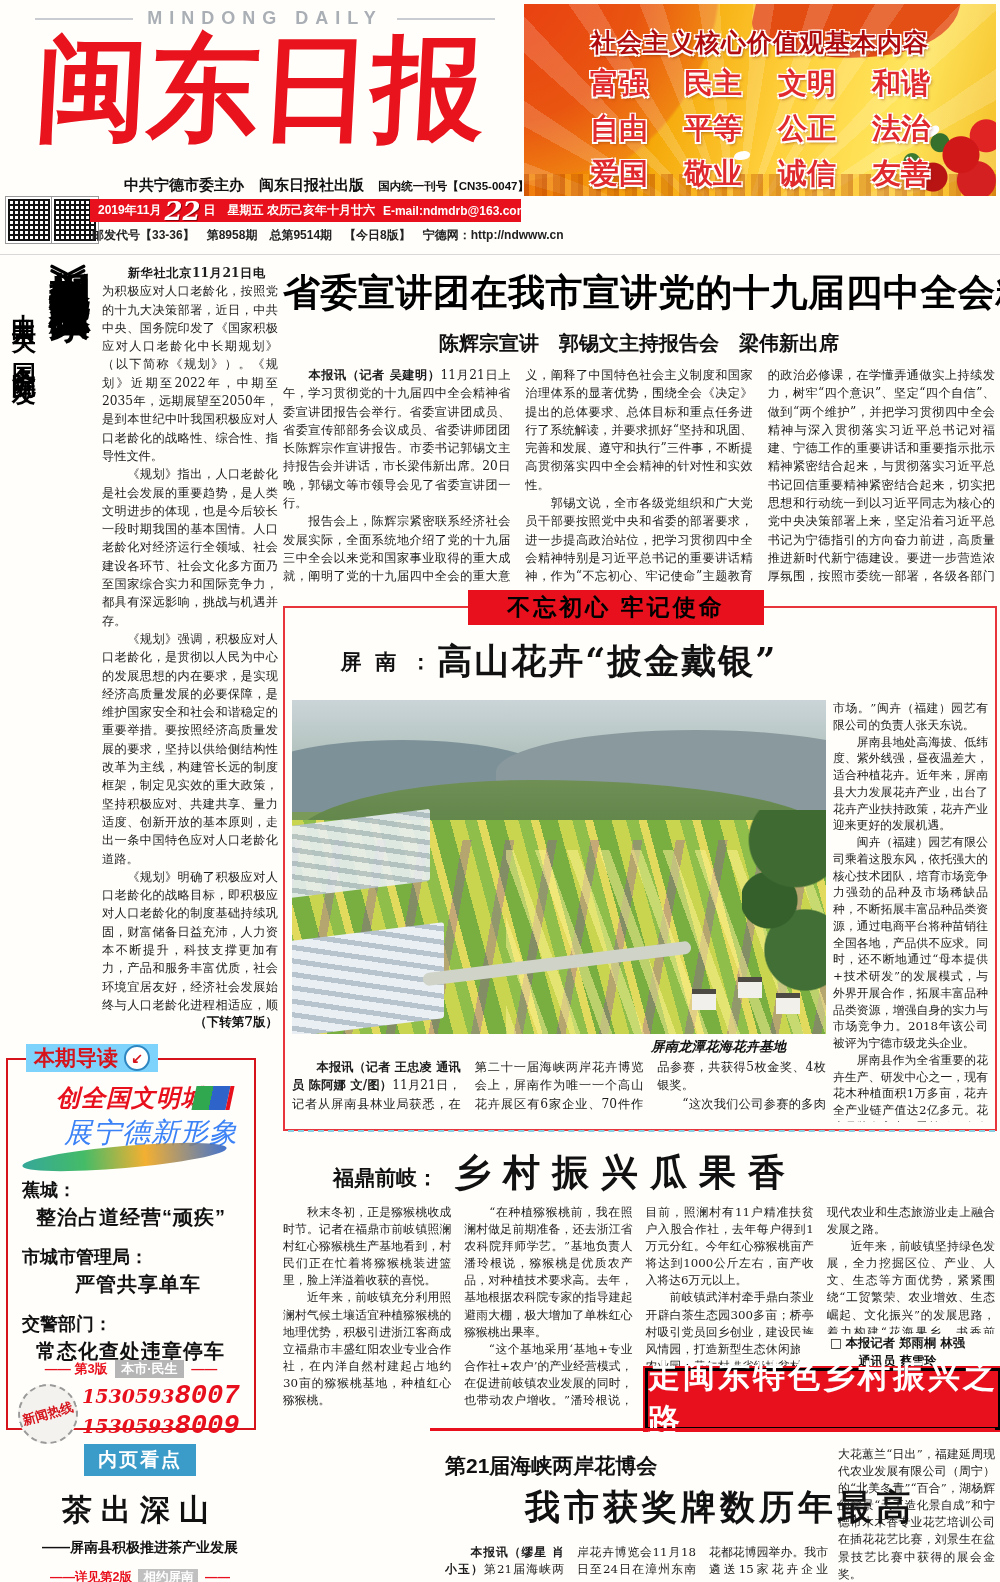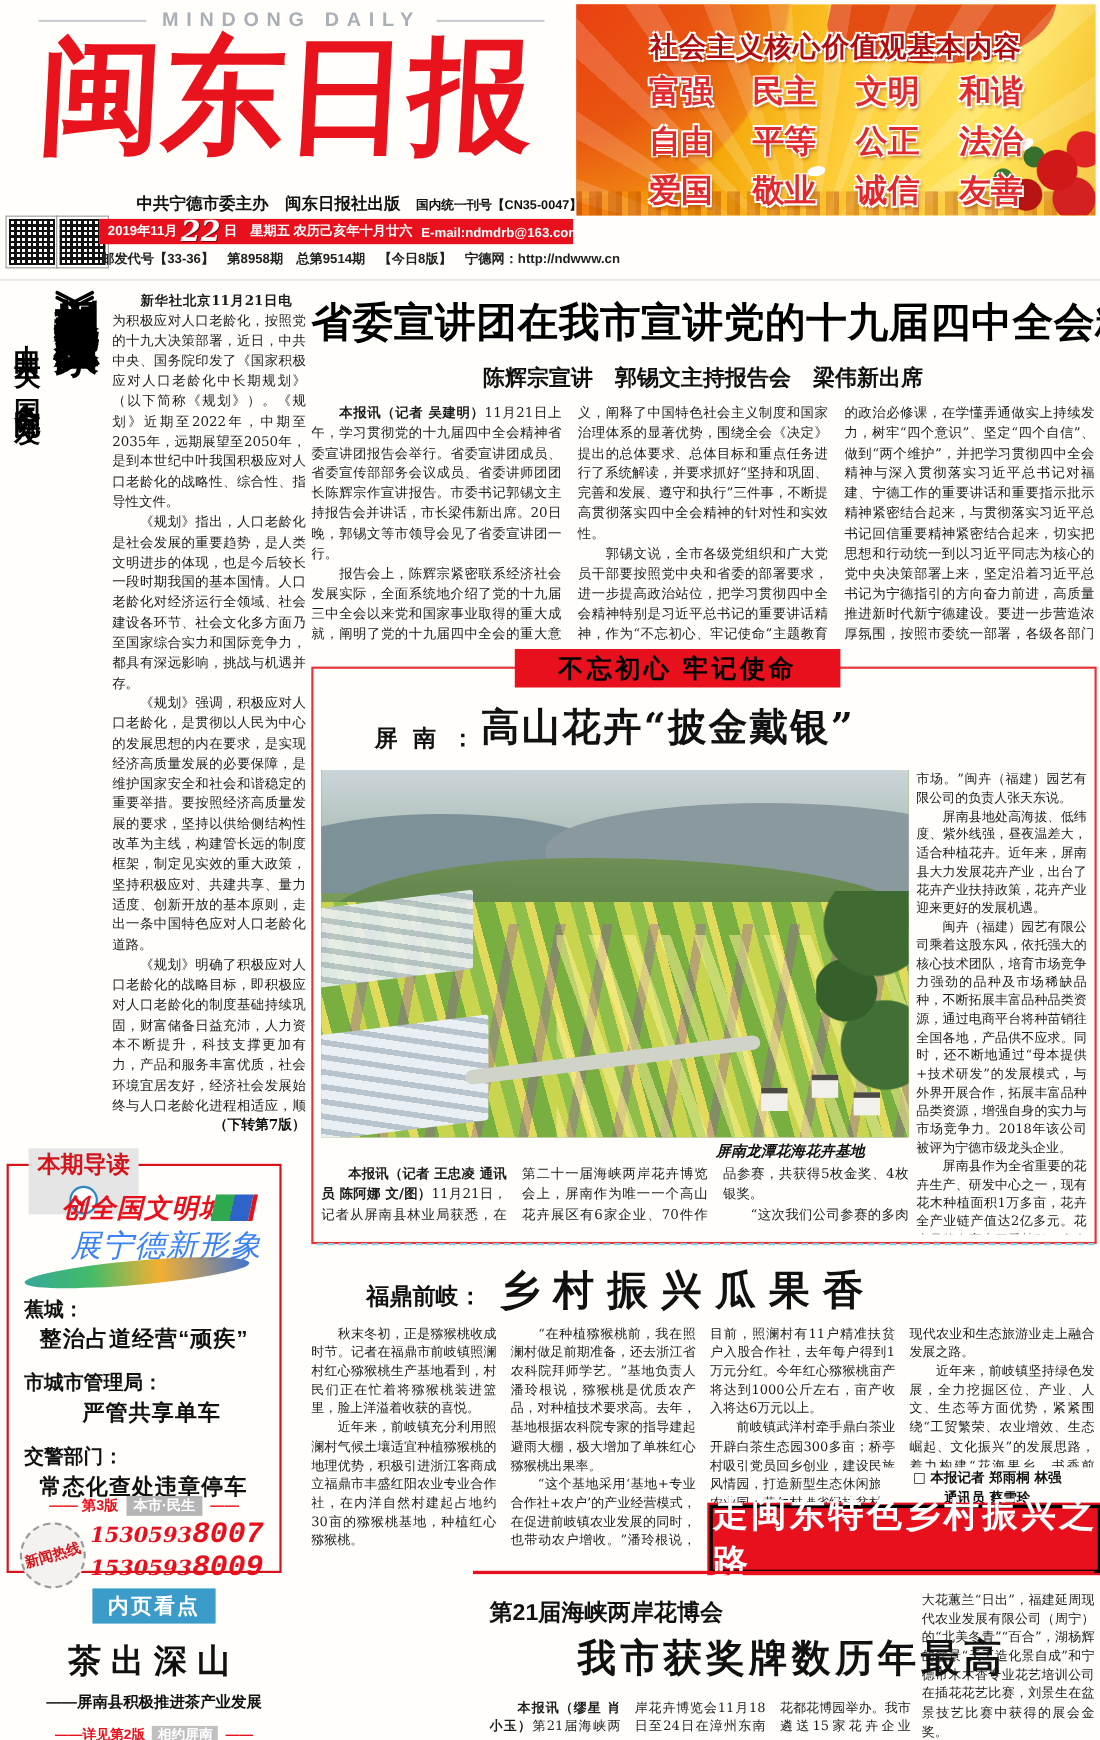--- a/index.html
+++ b/index.html
@@ -66,21 +66,21 @@
   
   .lead-headline{top:268px;left:283px;width:712px;text-align:center;font-size:37px;font-weight:900;
                  letter-spacing:0.5px;color:#000;white-space:nowrap;}
   .lead-subhead{top:330px;left:283px;width:712px;text-align:center;font-size:20px;font-weight:bold;
                 font-family:"DejaVu Serif",serif;}
   .lead-body{top:366px;left:283px;width:712px;height:220px;column-count:3;column-gap:15px;}
   
   .pn-box{top:606px;left:283px;width:710px;height:521px;border:2px solid #e8353c;}
   .pn-banner{top:590px;left:468px;width:296px;height:35px;background:#e8101c;color:#000000;display:flex;
              align-items:center;justify-content:center;font-size:23px;font-weight:900;letter-spacing:3px;}
-  .pn-headrow{top:638px;left:292px;width:534px;display:flex;align-items:flex-end;justify-content:center;gap:2px;}
+  .pn-headrow{top:638px;left:292px;width:534px;display:flex;align-items:center;justify-content:center;gap:2px;}
   .pn-loc{font-size:21px;font-weight:900;letter-spacing:4px;}
   .pn-head{font-size:35px;font-weight:900;font-family:"DejaVu Serif",serif;letter-spacing:2px;}
   .photo{top:700px;left:292px;width:534px;height:334px;overflow:hidden;background:#7a9a5a;}
   .ph-sky{position:absolute;top:0;left:0;right:0;height:96px;background:linear-gradient(#cbd5d9,#aebfb9 65%,#93ab91);}
   .ph-ridge{position:absolute;border-radius:50% 50% 0 0;}
   .ph-r1{left:-40px;top:40px;width:300px;height:72px;background:#7d9198;}
   .ph-r2{right:-70px;top:30px;width:400px;height:84px;background:#89999e;}
   .ph-hills{position:absolute;top:80px;left:0;right:0;height:62px;background:linear-gradient(#6f8f55,#5d8247);
             border-radius:45% 55% 0 0/100% 85% 0 0;}
   .ph-f1{position:absolute;top:120px;left:0;right:0;bottom:0;
@@ -112,22 +112,22 @@
   .fd-body{top:1204px;left:283px;width:712px;height:222px;column-count:4;column-gap:13px;
            font-size:11.8px;line-height:1.45;}
   .fd-byline{top:1334px;left:800px;width:195px;background:#fffefb;text-align:center;font-weight:bold;
              font-size:12.3px;line-height:1.5;white-space:pre-line;font-family:"DejaVu Serif",serif;}
   .slogan{top:1368px;left:645px;width:350px;height:56px;background:#e8101c;border:3px solid #000000;
           box-shadow:0 0 0 2px #e8101c;color:#fff;display:flex;align-items:center;justify-content:center;
           font-size:32px;font-weight:900;letter-spacing:3px;}
   .red-rule{top:1428px;left:430px;width:565px;height:3px;background:#e8101c;}
   
   .digest{top:1058px;left:6px;width:246px;height:368px;border:2px solid #d6121b;}
-  .dg-label{position:absolute;top:-16px;left:18px;background:#e5e5e5;padding:0 8px;display:flex;
-            align-items:center;gap:6px;font-size:21px;font-weight:900;color:#d6121b;flex-direction:column;}
+  .dg-label{position:absolute;top:-16px;left:18px;background:#7dd3fc;padding:0 8px;display:flex;
+            align-items:center;gap:6px;font-size:21px;font-weight:900;color:#d6121b;}
   .dg-arrow{width:22px;height:22px;border:2px solid #2e86c1;border-radius:50%;color:#d6121b;font-size:14px;
             display:flex;align-items:center;justify-content:center;font-weight:900;background:#fff;}
   .dg-promo{position:absolute;top:22px;left:0;width:100%;text-align:center;}
   .dg-promo .l1{font-size:24px;font-weight:900;font-style:italic;color:#e8101c;letter-spacing:1px;}
   .dg-promo .l2{font-size:28px;font-weight:400;font-style:italic;color:#3b82f6;margin-left:40px;letter-spacing:1px;}
   .dg-swoosh{position:absolute;top:86px;left:14px;width:205px;height:22px;border-radius:50%;
              background:linear-gradient(90deg,#1f9e8e,#2fb457 30%,#f2a71b 60%,#2e64c9);transform:rotate(-5deg);opacity:.9;}
   .dg-flag{position:absolute;top:26px;right:22px;width:34px;height:24px;transform:skewX(-12deg);
            background:linear-gradient(90deg,#2fa84f 0 50%,#2e64c9 50%);border-right:4px solid #e8101c;}
   .dg-items{position:absolute;top:118px;left:14px;width:218px;}

